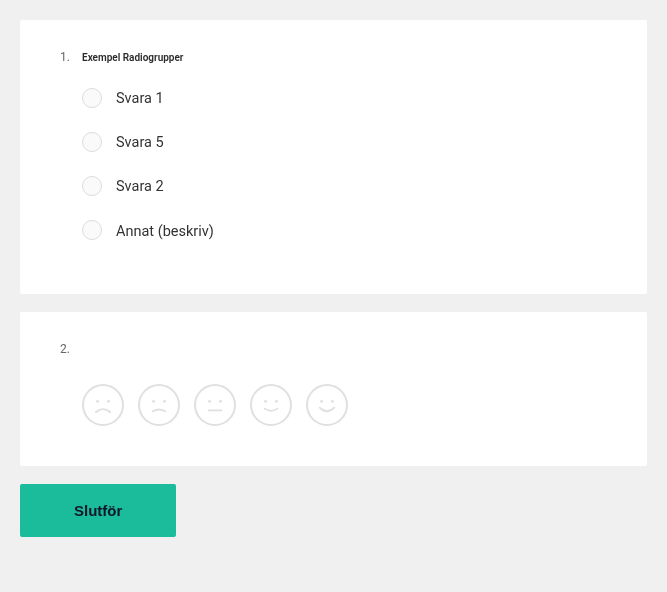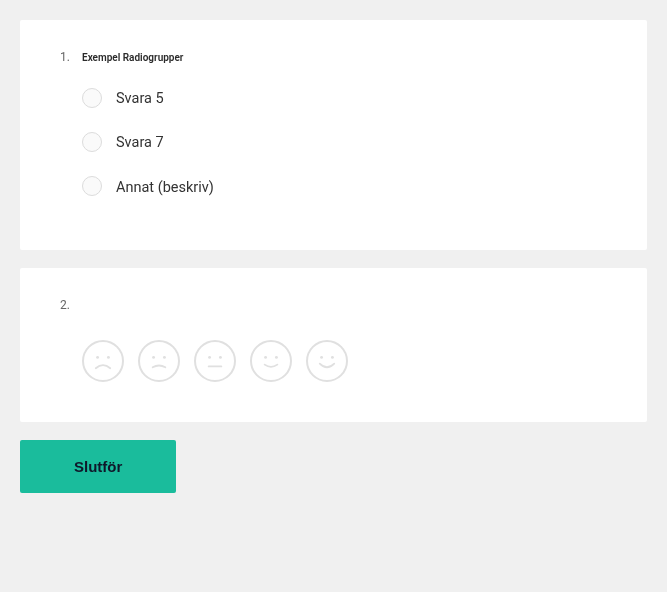--- a/index.html
+++ b/index.html
@@ -98,25 +98,29 @@
 
 
 <div class="card">
   <div class="q-header">
     <span class="q-num">1.</span>
     <span class="q-title">Exempel Radiogrupper</span>
   </div>
   <div class="radio-list">
     <div class="radio-option">
       <span class="radio-circle"></span>
+      <span class="radio-label">Svara 1</span>
+    </div>
+    <div class="radio-option">
+      <span class="radio-circle"></span>
       <span class="radio-label">Svara 5</span>
     </div>
     <div class="radio-option">
       <span class="radio-circle"></span>
-      <span class="radio-label">Svara 7</span>
+      <span class="radio-label">Svara 2</span>
     </div>
     <div class="radio-option">
       <span class="radio-circle"></span>
       <span class="radio-label">Annat (beskriv)</span>
     </div>
   </div>
 </div>
 
 
 <div class="card">

